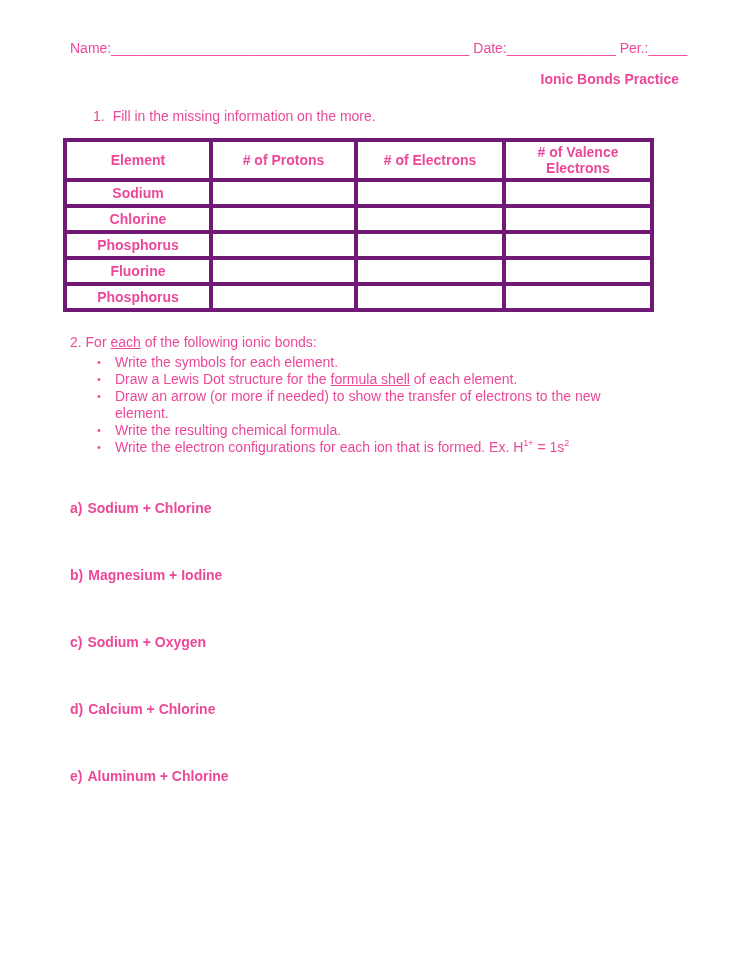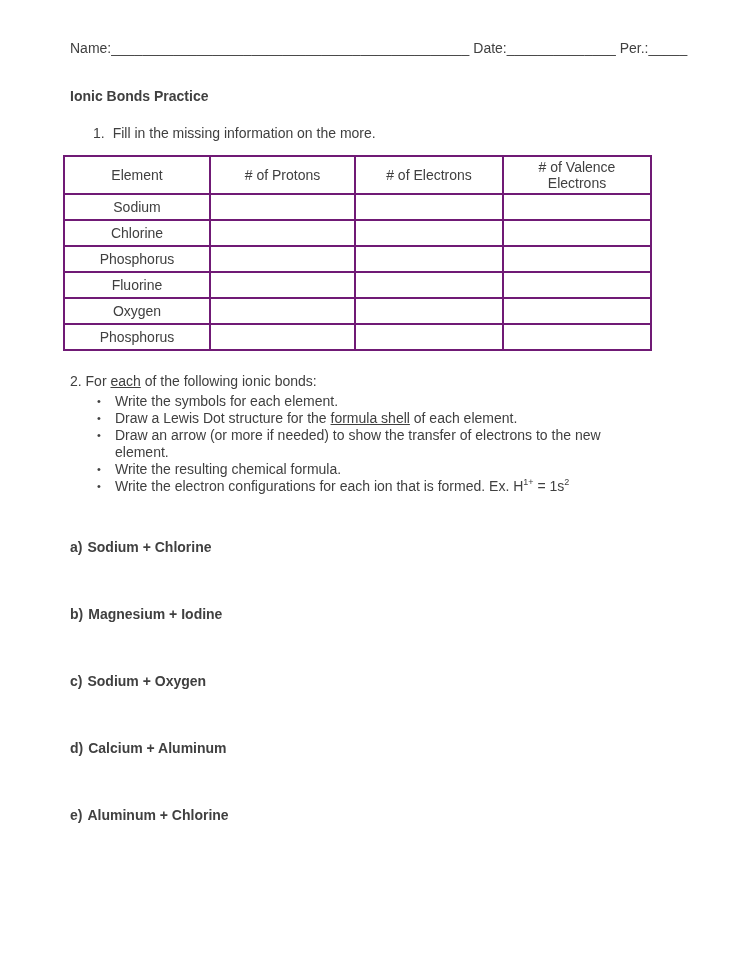--- a/index.html
+++ b/index.html
@@ -3,48 +3,48 @@
 <meta charset="utf-8">
 <style>
   * { margin: 0; padding: 0; box-sizing: border-box; }
   html, body { background: #ffffff; }
   .page {
     width: 749px;
     height: 970px;
     background: #ffffff;
     font-family: "Liberation Sans", sans-serif;
     font-size: 14px;
-    color: #404040;
+    color: #ec4899;
     overflow: hidden;
     position: relative;
   }
   .content {
     padding: 40px 99px 0 70px;
     line-height: 17px;
   }
   .name-row { white-space: nowrap; }
   .blank-line { letter-spacing: 0; }
   .title {
-    text-align: left;
+    text-align: right;
     font-weight: bold;
-    margin-top: 31px;
+    margin-top: 14px;
     margin-right: -29px; 
   }
   .q1 { margin-top: 20px; padding-left: 23px; }
   .q1-num { margin-right: 8px; }
   table.chart {
     border-collapse: collapse;
     margin-top: 13px;
     margin-left: -7px;
     width: 587px;
     table-layout: fixed;
   }
   table.chart th, table.chart td {
-    border: 2px solid #701a75;
-    font-weight: normal;
+    border: 4px solid #701a75;
+    font-weight: bold;
     font-size: 14px;
   }
   table.chart th {
     height: 38px;
     text-align: center;
     vertical-align: middle;
     padding: 2px 6px;
     line-height: 16px;
   }
   table.chart td {
@@ -126,26 +126,20 @@
           <td></td>
           <td></td>
         </tr>
         <tr>
           <td>Fluorine</td>
           <td></td>
           <td></td>
           <td></td>
         </tr>
         <tr>
-          <td>Oxygen</td>
-          <td></td>
-          <td></td>
-          <td></td>
-        </tr>
-        <tr>
           <td>Phosphorus</td>
           <td></td>
           <td></td>
           <td></td>
         </tr>
       </tbody>
     </table>
 
     <div class="q2"><span>2. For </span><span class="u">each</span><span> of the following ionic bonds:</span></div>
 
@@ -154,18 +148,18 @@
       <li><span class="bullet">•</span><span>Draw a Lewis Dot structure for the </span><span class="u">formula shell</span><span> of each element.</span></li>
       <li><span class="bullet">•</span><span>Draw an arrow (or more if needed) to show the transfer of electrons to the new element.</span></li>
       <li><span class="bullet">•</span><span>Write the resulting chemical formula.</span></li>
       <li><span class="bullet">•</span><span>Write the electron configurations for each ion that is formed. Ex. H</span><sup>1+</sup><span> = 1s</span><sup>2</sup></li>
     </ul>
 
     <div class="problems">
       <div class="problem"><span class="p-label">a)</span><span>Sodium + Chlorine</span></div>
       <div class="problem"><span class="p-label">b)</span><span>Magnesium + Iodine</span></div>
       <div class="problem"><span class="p-label">c)</span><span>Sodium + Oxygen</span></div>
-      <div class="problem"><span class="p-label">d)</span><span>Calcium + Aluminum</span></div>
+      <div class="problem"><span class="p-label">d)</span><span>Calcium + Chlorine</span></div>
       <div class="problem"><span class="p-label">e)</span><span>Aluminum + Chlorine</span></div>
     </div>
 
   </div>
 </div>
 
 </body></html>

